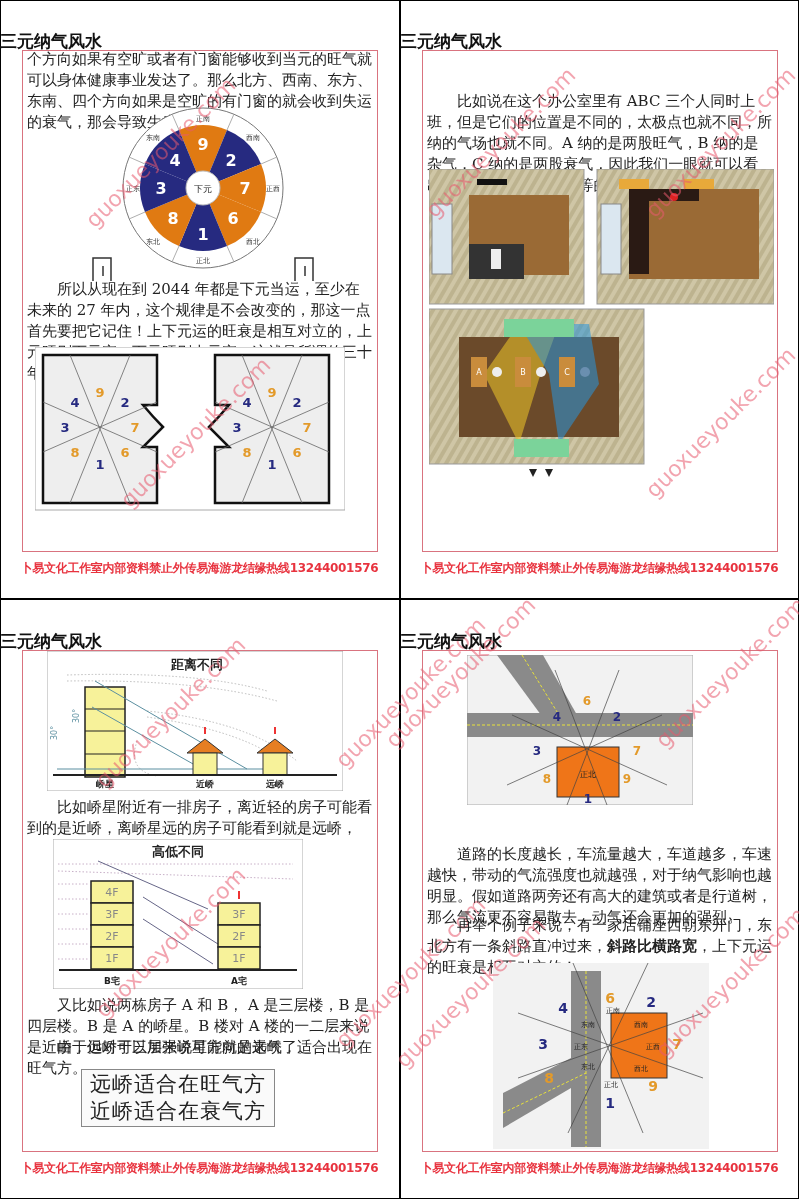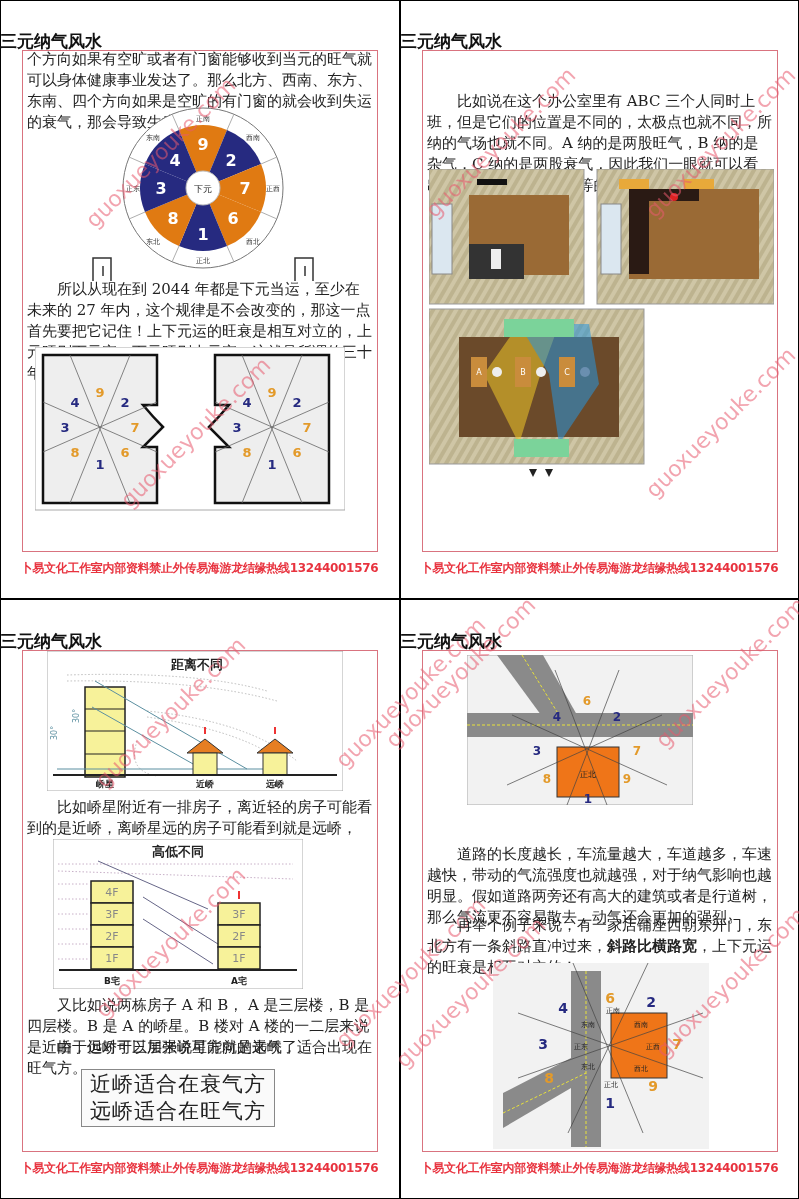--- a/index.html
+++ b/index.html
@@ -263,22 +263,22 @@
       <g font-size="9" font-weight="bold" fill="#222" text-anchor="middle">
         <text x="59" y="145">B宅</text>
         <text x="186" y="145">A宅</text>
       </g>
     </svg>
 
     <div class="body-text indent" style="top:344px;">又比如说两栋房子 A 和 B， A 是三层楼，B 是四层楼。B 是 A 的峤星。B 楼对 A 楼的一二层来说是近峤，但对于三层来说可能就是远峤了。</div>
     <div class="body-text indent" style="top:386px;">由于远峤可以加强峤星方向的来气，适合出现在旺气方。</div>
 
     <div class="bigbox" style="left:58px;top:418px;">
+      <div>远峤适合在旺气方</div>
       <div>近峤适合在衰气方</div>
-      <div>远峤适合在旺气方</div>
     </div>
   </div>
   <div class="footer">卜易文化工作室内部资料禁止外传易海游龙结缘热线13244001576</div>
   <div class="wm" style="left:70px;top:100px;">guoxueyouke.com</div>
   <div class="wm" style="left:70px;top:330px;">guoxueyouke.com</div>
   <div class="wm" style="left:310px;top:80px;">guoxueyouke.com</div>
   <div class="wm" style="left:310px;top:360px;">guoxueyouke.com</div>
 </div>
 
 <div class="page" style="left:400px;top:600px;">

